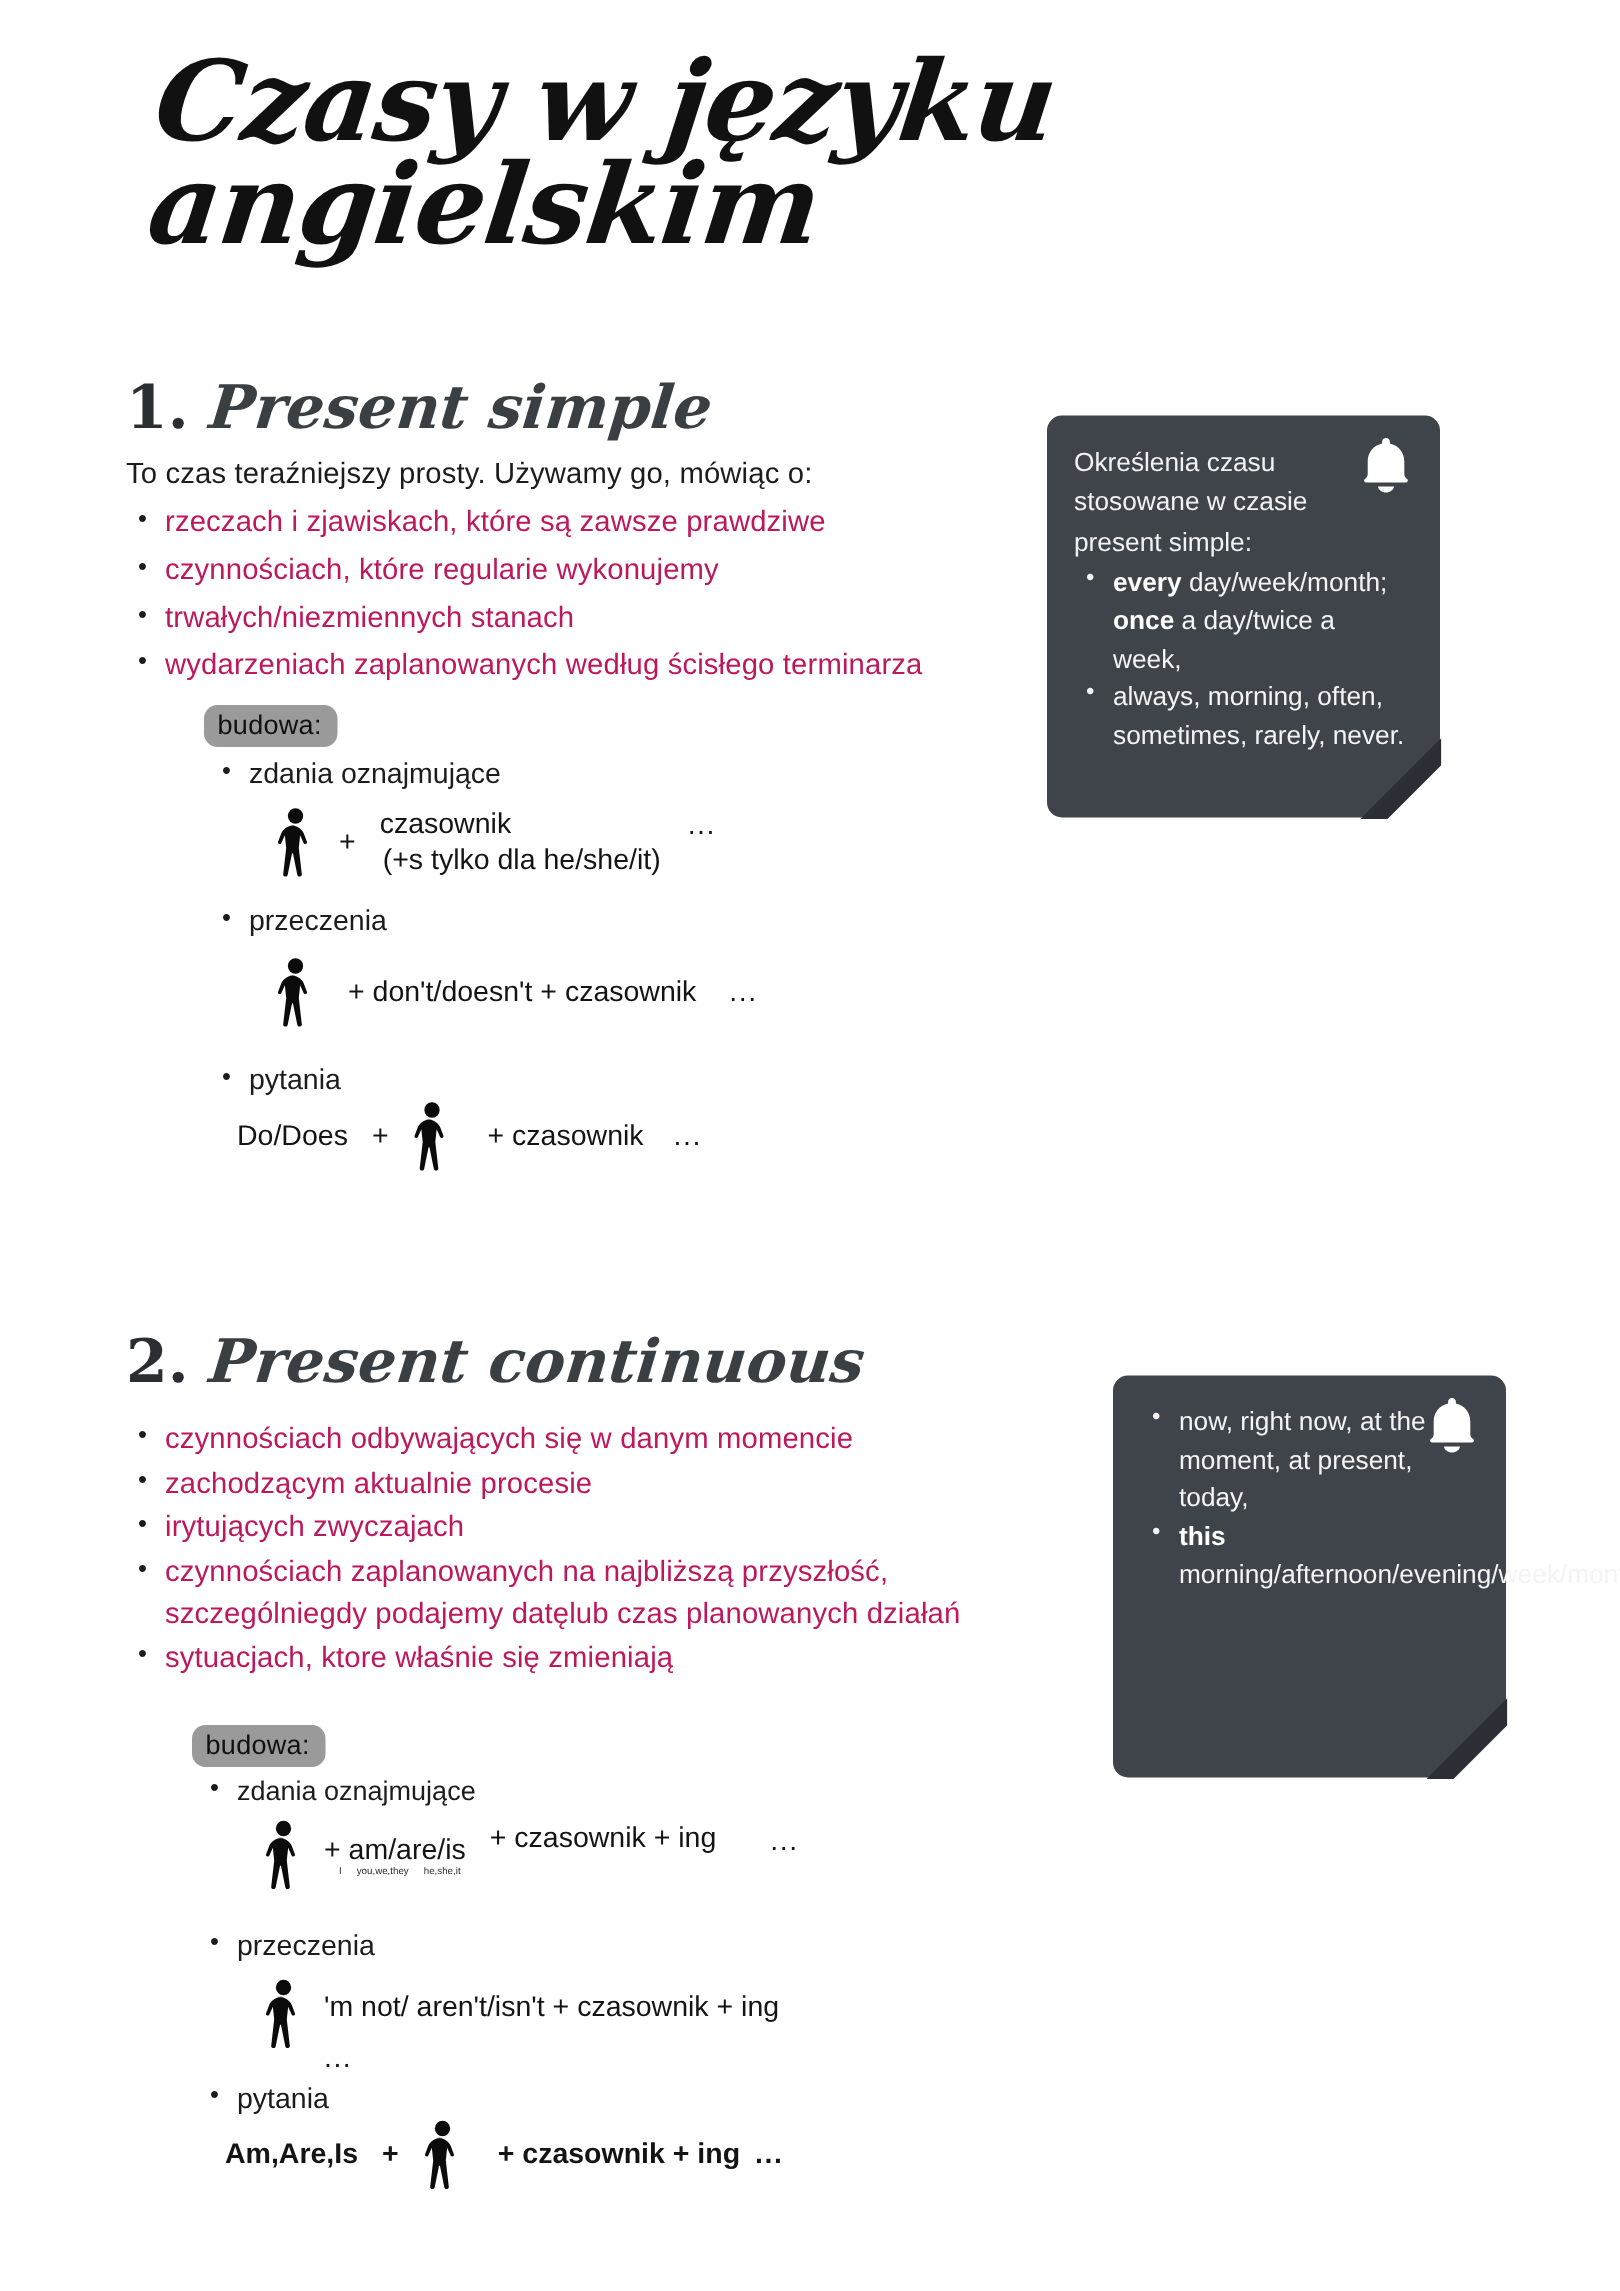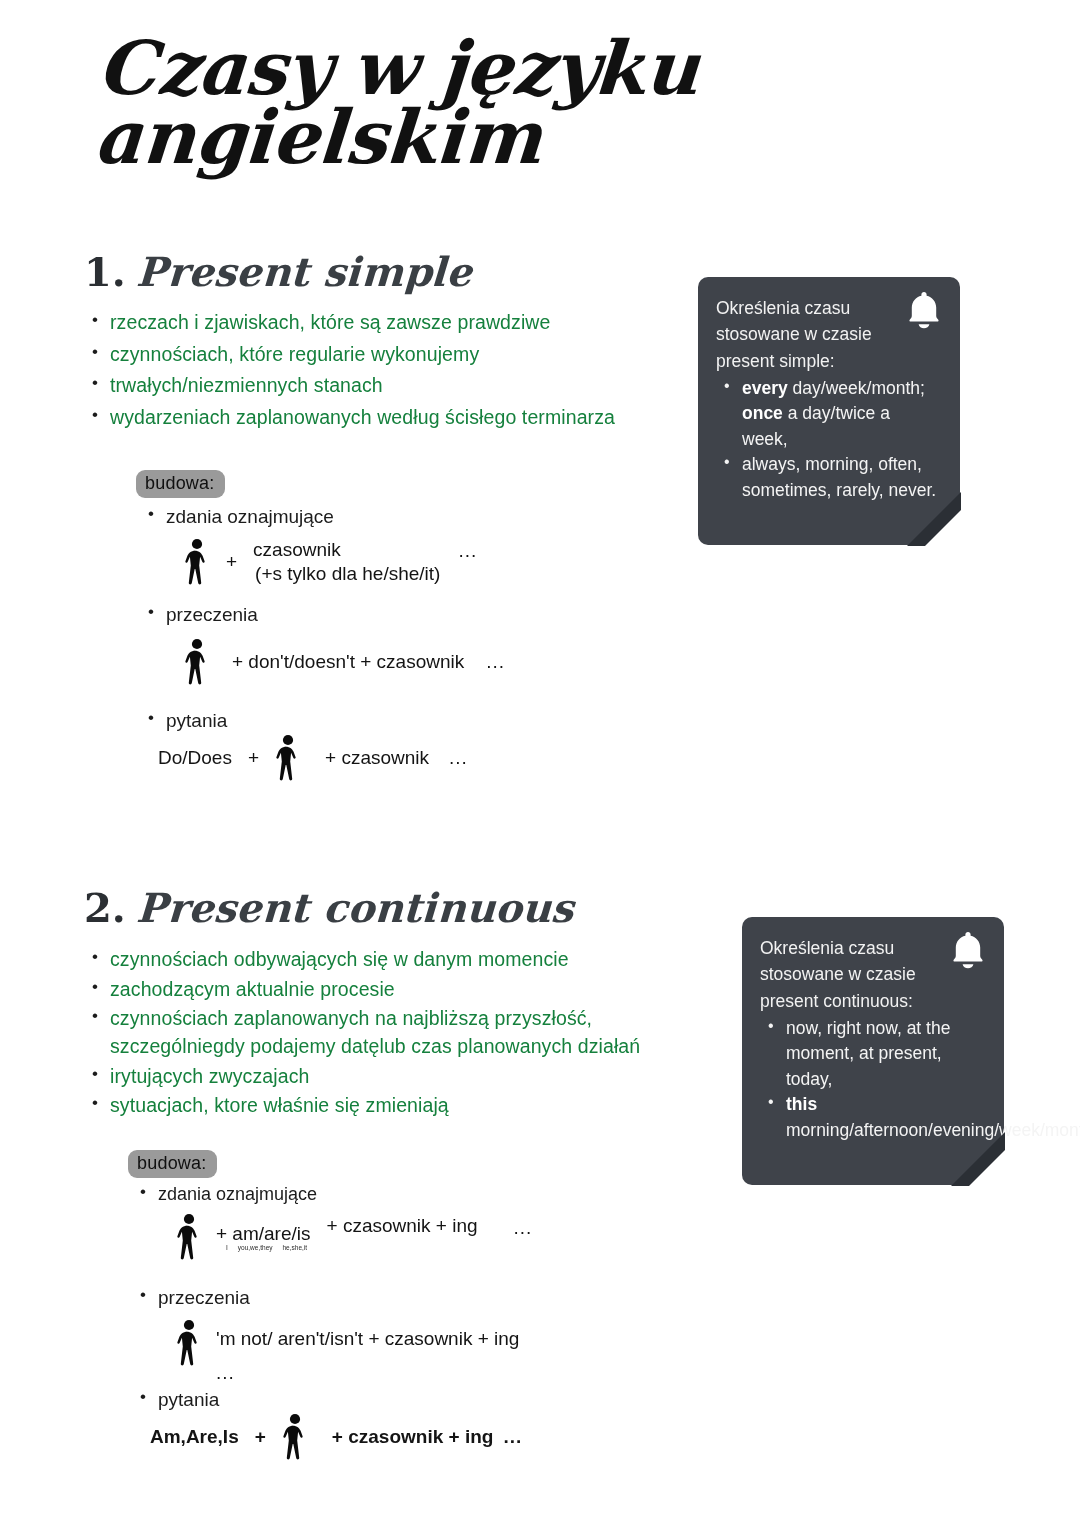--- a/index.html
+++ b/index.html
@@ -79,21 +79,21 @@
     list-style: none;
     margin: 6px 0 0 0;
     padding: 0;
   }
   ul.bullets > li {
     position: relative;
     padding-left: 26px;
     margin-bottom: 4px;
     font-size: 19.5px;
     line-height: 1.42;
-    color: #15803d;
+    color: #be185d;
   }
   ul.bullets > li::before {
     content: "•";
     position: absolute;
     left: 8px;
     top: -1px;
     font-size: 17px;
     color: #1c1c1c;
   }
   #sec2-intro ul.bullets > li { line-height: 1.42; margin-bottom: 2px; }
@@ -265,20 +265,21 @@
   <div class="doc-title">
     <span class="l1">Czasy w języku</span>
     <span class="l2">angielskim</span>
   </div>
 
   <div class="sec-head" id="sec1-head">
     <span class="num">1.</span><span class="txt">Present simple</span>
   </div>
 
   <div class="intro" id="sec1-intro">
+    <div>To czas teraźniejszy prosty. Używamy go, mówiąc o:</div>
     <ul class="bullets">
       <li>rzeczach i zjawiskach, które są zawsze prawdziwe</li>
       <li>czynnościach, które regularie wykonujemy</li>
       <li>trwałych/niezmiennych stanach</li>
       <li>wydarzeniach zaplanowanych według ścisłego terminarza</li>
     </ul>
   </div>
 
   <div class="budowa-wrap" id="budowa1">
     <span class="budowa-tag">budowa:</span>
@@ -357,22 +358,22 @@
   </div>
 
   <div class="sec-head" id="sec2-head">
     <span class="num">2.</span><span class="txt">Present continuous</span>
   </div>
 
   <div class="intro" id="sec2-intro">
     <ul class="bullets">
       <li>czynnościach odbywających się w danym momencie</li>
       <li>zachodzącym aktualnie procesie</li>
+      <li>irytujących zwyczajach</li>
       <li>czynnościach zaplanowanych na najbliższą przyszłość, szczególniegdy podajemy datęlub czas planowanych działań</li>
-      <li>irytujących zwyczajach</li>
       <li>sytuacjach, ktore właśnie się zmieniają</li>
     </ul>
   </div>
 
   <div class="budowa-wrap" id="budowa2">
     <span class="budowa-tag">budowa:</span>
 
     <ul class="sub-bullets" style="margin-top:6px;">
       <li class="sb" style="font-size:18px;">zdania oznajmujące</li>
     </ul>
@@ -434,21 +435,20 @@
     </div>
   </div>
 
   <div class="note" id="note2">
     <span class="bell-icon">
       <svg viewBox="0 0 40 44" xmlns="http://www.w3.org/2000/svg" aria-hidden="true">
         <path d="M20 3c1.5 0 2.6 1.1 2.6 2.5v1.2c5.6 1.2 9.6 6 9.6 11.9v8.2c0 1.6 0.6 2.6 1.9 3.6 0.9 0.7 0.5 2.2-0.7 2.2H6.6c-1.2 0-1.6-1.5-0.7-2.2 1.3-1 1.9-2 1.9-3.6v-8.2c0-5.9 4-10.7 9.6-11.9V5.5C17.4 4.1 18.5 3 20 3z" fill="#ffffff"></path>
         <path d="M14.6 35.3h10.8c-0.5 2.4-2.7 4-5.4 4s-4.9-1.6-5.4-4z" fill="#ffffff"></path>
       </svg>
     </span>
-    <p class="note-head">Określenia czasu stosowane w czasie present continuous:</p>
     <ul class="note-list">
       <li><span>now, right now, at the moment, at present, today,</span></li>
       <li><b>this</b><span> morning/afternoon/evening/week/month.</span></li>
     </ul>
     <span class="fold">
       <span class="peel"></span>
       <span class="white"></span>
     </span>
   </div>
 

